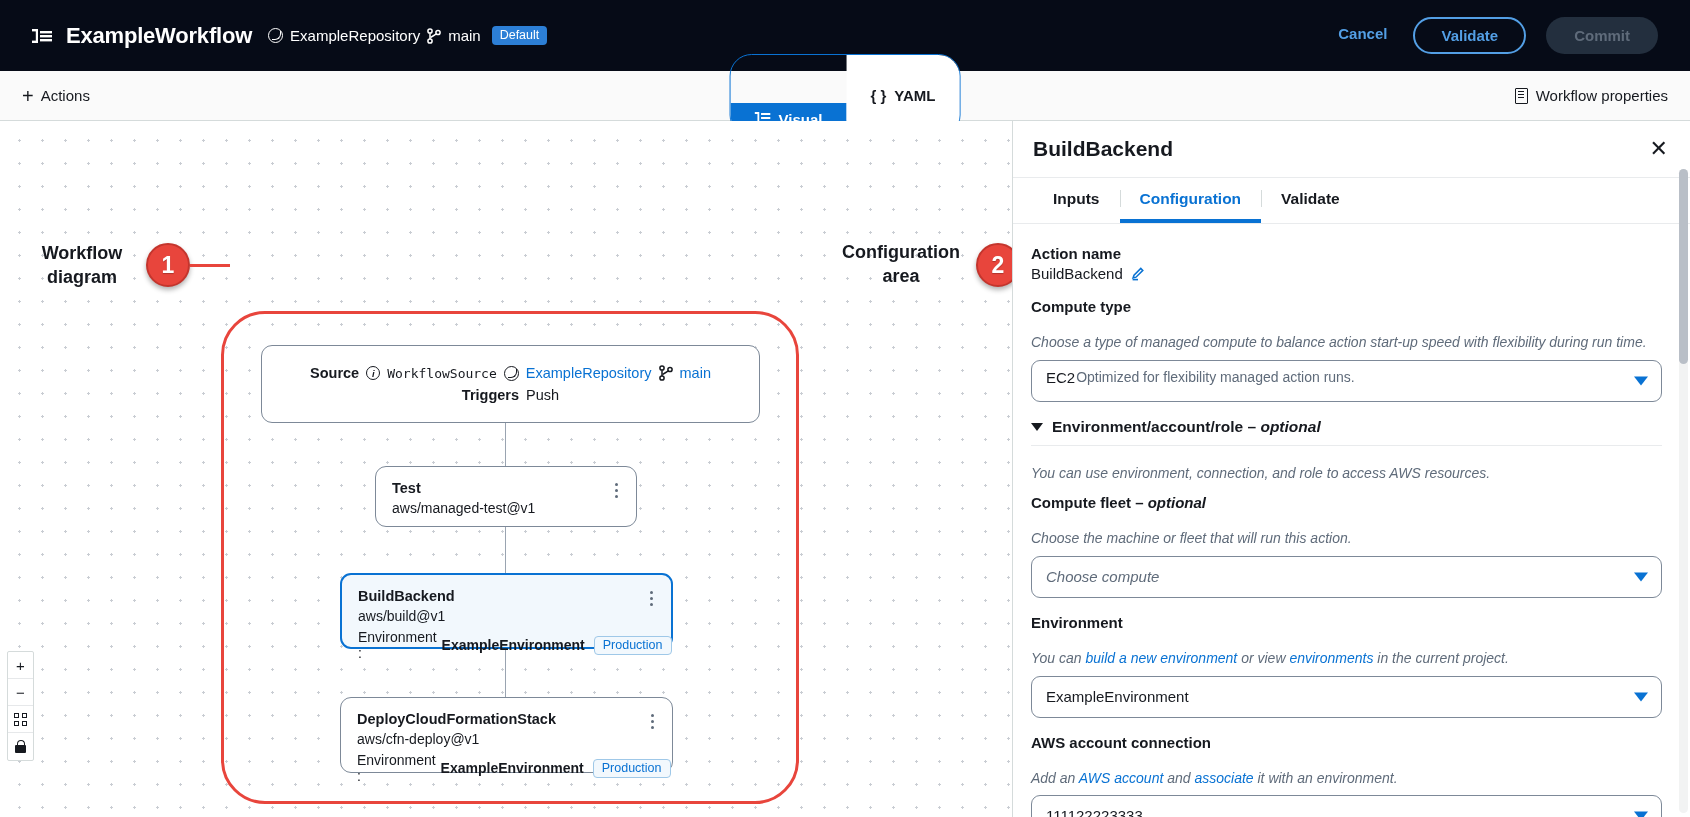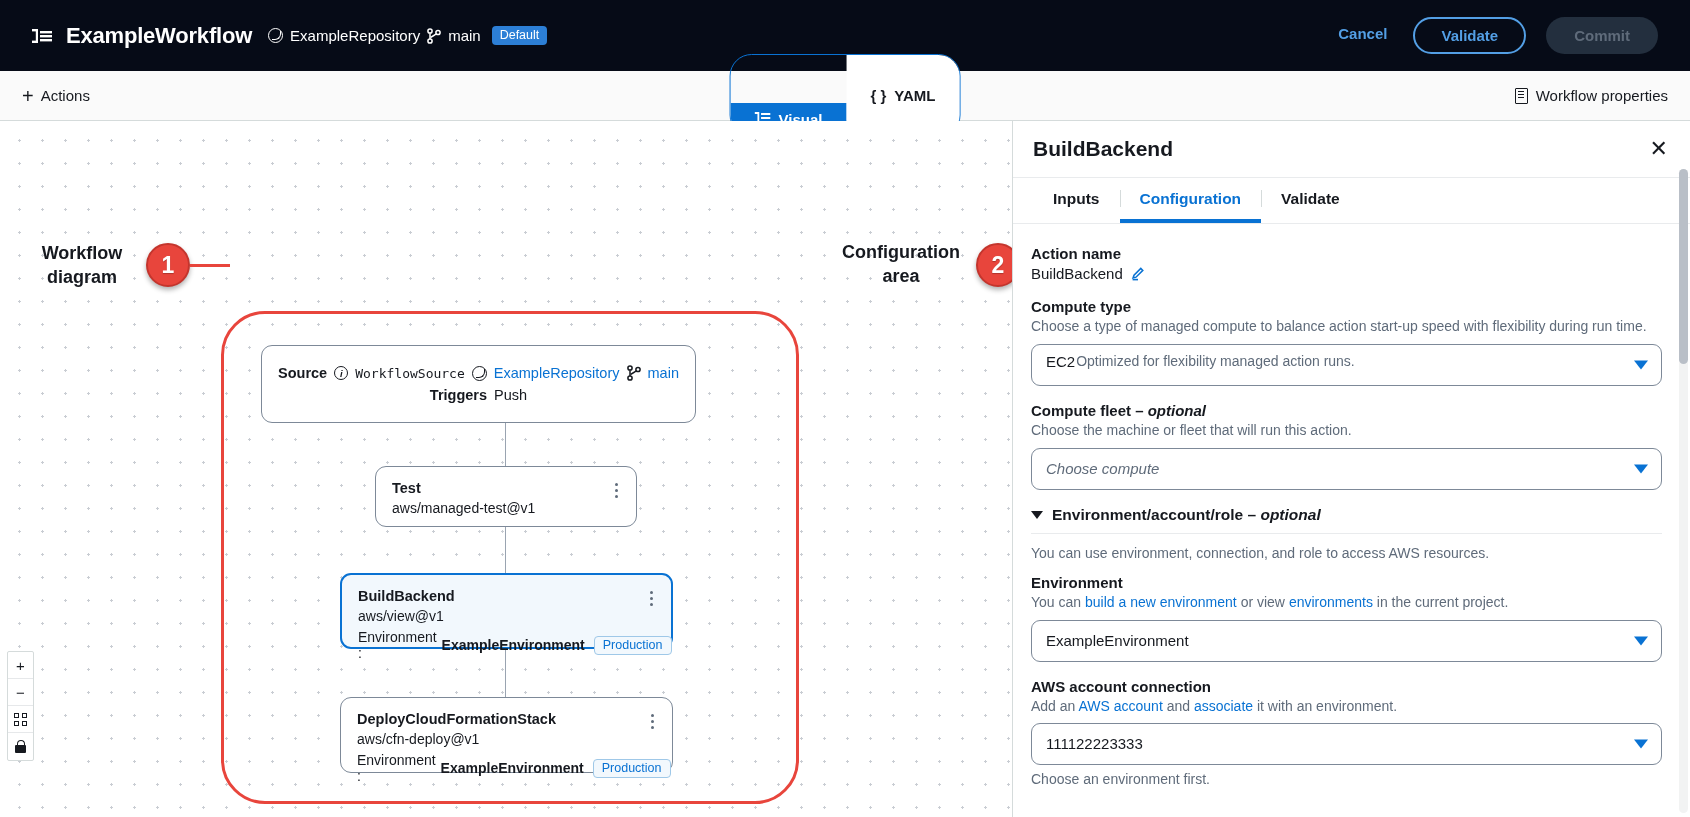--- a/index.html
+++ b/index.html
@@ -119,21 +119,21 @@
     position: absolute; left: 221px; top: 190px; width: 578px; height: 493px;
     border: 3px solid #e8453c; border-radius: 44px; pointer-events: none;
   }
 
   
   .node {
     position: absolute; background: #ffffff; border: 1.6px solid #7d8998;
     border-radius: 11px;
   }
   .node-source {
-    left: 261px; top: 224px; width: 435px; height: 78px;
+    left: 261px; top: 224px; width: 499px; height: 78px;
     display: flex; flex-direction: column; align-items: center;
     justify-content: center; gap: 6px;
   }
   .src-row { display: flex; align-items: center; gap: 7px; font-size: 14.5px; color: #16191f; }
   .src-lbl { font-weight: bold; }
   .mono { font-family: "DejaVu Sans Mono", monospace; font-size: 13px; }
   .lnk { color: #0972d3; cursor: pointer; }
   .info-icon {
     width: 14px; height: 14px; border: 1.4px solid #16191f; border-radius: 50%;
     font-size: 9.5px; display: inline-flex; align-items: center;
@@ -220,21 +220,21 @@
     content: ""; position: absolute; left: 0; top: 12px; bottom: 12px; width: 1px; background: #d5dbdb;
   }
   .tab.active { color: #0972d3; border-bottom-color: #0972d3; }
   .panel-body {
     position: absolute; left: 0; top: 104px; right: 0; bottom: 0;
     padding: 20px 28px 10px 18px; overflow: hidden;
   }
   .fld { margin-bottom: 16px; }
   .fld-lbl { font-size: 15px; font-weight: bold; color: #16191f; }
   .fld-lbl em { font-style: italic; }
-  .fld-desc { font-size: 14px; color: #5f6b7a; line-height: 1.42; margin-top: 2px; }
+  .fld-desc { font-size: 14px; color: #5f6b7a; line-height: 1.42; margin-top: 18px; font-style: italic; }
   .fld-val { font-size: 15px; color: #16191f; display: flex; align-items: center; gap: 8px; margin-top: 3px; }
   .pencil-icon { width: 15px; height: 15px; cursor: pointer; }
   .select {
     margin-top: 7px; border: 1.4px solid #7d8998; border-radius: 9px;
     background: #ffffff; padding: 9px 14px 10px; display: flex; align-items: center;
     position: relative; min-height: 42px; cursor: pointer;
   }
   .select.tall { flex-direction: row; align-items: flex-start; gap: 1px; padding: 8px 14px 9px; }
   .sel-main { font-size: 15px; color: #16191f; }
   .sel-sub { font-size: 14px; color: #5f6b7a; }
@@ -377,21 +377,21 @@
       <div class="node-sub">aws/managed-test@v1</div>
       <div class="kebab">
           <i></i>
           <i></i>
           <i></i>
         </div>
     </div>
 
     <div class="node node-action node-build">
       <div class="node-title">BuildBackend</div>
-      <div class="node-sub">aws/view@v1</div>
+      <div class="node-sub">aws/build@v1</div>
       <div class="node-env">
         <span>Environment :</span>
         <b>ExampleEnvironment</b>
         <span class="badge-prod">Production</span>
       </div>
       <div class="kebab">
           <i></i>
           <i></i>
           <i></i>
         </div>
@@ -472,38 +472,38 @@
       <div class="fld">
         <div class="fld-lbl">Compute type</div>
         <div class="fld-desc">Choose a type of managed compute to balance action start-up speed with flexibility during run time.</div>
         <div class="select tall">
           <div class="sel-main">EC2</div>
           <div class="sel-sub">Optimized for flexibility managed action runs.</div>
           <span class="caret"></span>
         </div>
       </div>
 
+      <div class="fld" style="margin-bottom:10px;">
+        <div class="expander">
+          <span class="exp-caret"></span>
+          <span class="exp-lbl"><span>Environment/account/role – </span><em>optional</em></span>
+        </div>
+        <div class="hr"></div>
+        <div class="fld-desc">You can use environment, connection, and role to access AWS resources.</div>
+      </div>
+
       <div class="fld">
         <div class="fld-lbl"><span>Compute fleet – </span><em>optional</em></div>
         <div class="fld-desc">Choose the machine or fleet that will run this action.</div>
         <div class="select">
           <span class="sel-ph">Choose compute</span>
           <span class="caret"></span>
         </div>
       </div>
 
-      <div class="fld" style="margin-bottom:10px;">
-        <div class="expander">
-          <span class="exp-caret"></span>
-          <span class="exp-lbl"><span>Environment/account/role – </span><em>optional</em></span>
-        </div>
-        <div class="hr"></div>
-        <div class="fld-desc">You can use environment, connection, and role to access AWS resources.</div>
-      </div>
-
       <div class="fld">
         <div class="fld-lbl">Environment</div>
         <div class="fld-desc"><span>You can </span><span class="lnk">build a new environment</span><span> or view </span><span class="lnk">environments</span><span> in the current project.</span></div>
         <div class="select">
           <span class="sel-main">ExampleEnvironment</span>
           <span class="caret"></span>
         </div>
       </div>
 
       <div class="fld">

